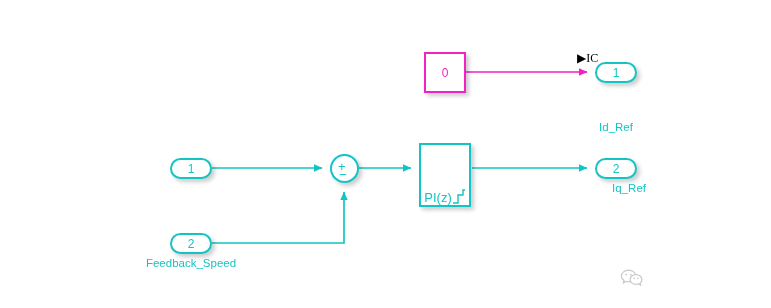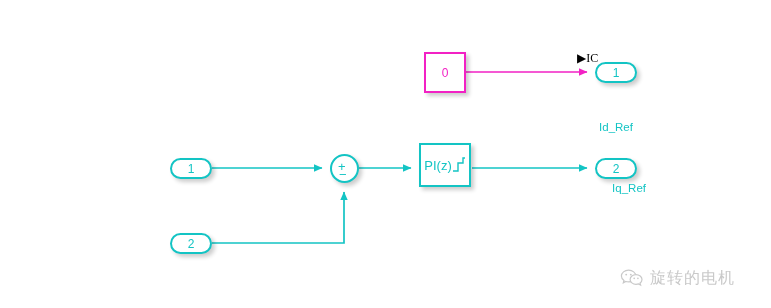--- a/index.html
+++ b/index.html
@@ -186,47 +186,47 @@
     <span>1</span>
   </div>
 
   <div class="blk sum-blk" style="left:330px; top:154px; width:29px; height:29px;">
     <div class="sum-signs">
       <span class="sign-plus">+</span>
       <span class="sign-minus">−</span>
     </div>
   </div>
 
-  <div class="blk pi-blk" style="left:419px; top:143px; width:52px; height:44px;">
+  <div class="blk pi-blk" style="left:419px; top:143px; width:52px; height:64px;align-items:flex-end;">
     <div class="pi-inner">
       <span>PI(z)</span>
       <svg class="pi-glyph" width="14" height="16" viewBox="0 0 14 16" xmlns="http://www.w3.org/2000/svg">
         <path d="M1,14 L6,14 L6,6 L11,6 L11,1 L13,1" stroke="#13c4c4" stroke-width="1.4" fill="none" stroke-linejoin="miter" stroke-linecap="butt"></path>
       </svg>
     </div>
   </div>
 
   <div class="blk port" style="left:595px; top:158px; width:42px; height:21px;">
     <span>2</span>
   </div>
   <div class="caption" style="left:586px; top:183px; width:60px;text-align:right;">Iq_Ref</div>
 
   <div class="blk port" style="left:170px; top:233px; width:42px; height:21px;">
     <span>2</span>
   </div>
+  <div class="caption" style="left:131px; top:258px; width:120px;">Feedback_Speed</div>
 
   <div id="watermark" style="left:620px; top:268px;">
     <svg width="24" height="20" viewBox="0 0 24 20" xmlns="http://www.w3.org/2000/svg">
       <path d="M8.6,2.2 C4.6,2.2 1.4,4.8 1.4,8.0 C1.4,9.8 2.4,11.4 4.0,12.5
                L3.3,14.8 L5.9,13.5 C6.7,13.8 7.6,13.9 8.6,13.9
                C12.6,13.9 15.8,11.3 15.8,8.0 C15.8,4.8 12.6,2.2 8.6,2.2 Z" fill="none" stroke="#c9c9c9" stroke-width="1.2"></path>
       <circle cx="6.2" cy="6.6" r="0.95" fill="#c9c9c9"></circle>
       <circle cx="10.8" cy="6.6" r="0.95" fill="#c9c9c9"></circle>
       <path d="M16.0,6.6 C19.2,6.6 22.0,8.8 22.0,11.5 C22.0,12.9 21.3,14.2 20.1,15.1
                L20.6,17.0 L18.5,15.9 C17.7,16.2 16.9,16.3 16.0,16.3
                C12.8,16.3 10.1,14.1 10.1,11.5 C10.1,8.8 12.8,6.6 16.0,6.6 Z" fill="#ffffff" stroke="#c9c9c9" stroke-width="1.2"></path>
       <circle cx="14.2" cy="10.4" r="0.8" fill="#c9c9c9"></circle>
       <circle cx="17.9" cy="10.4" r="0.8" fill="#c9c9c9"></circle>
     </svg>
-    <span class="wm-text">旋转的电机</span>
   </div>
 
 </div>
 
 </body></html>

